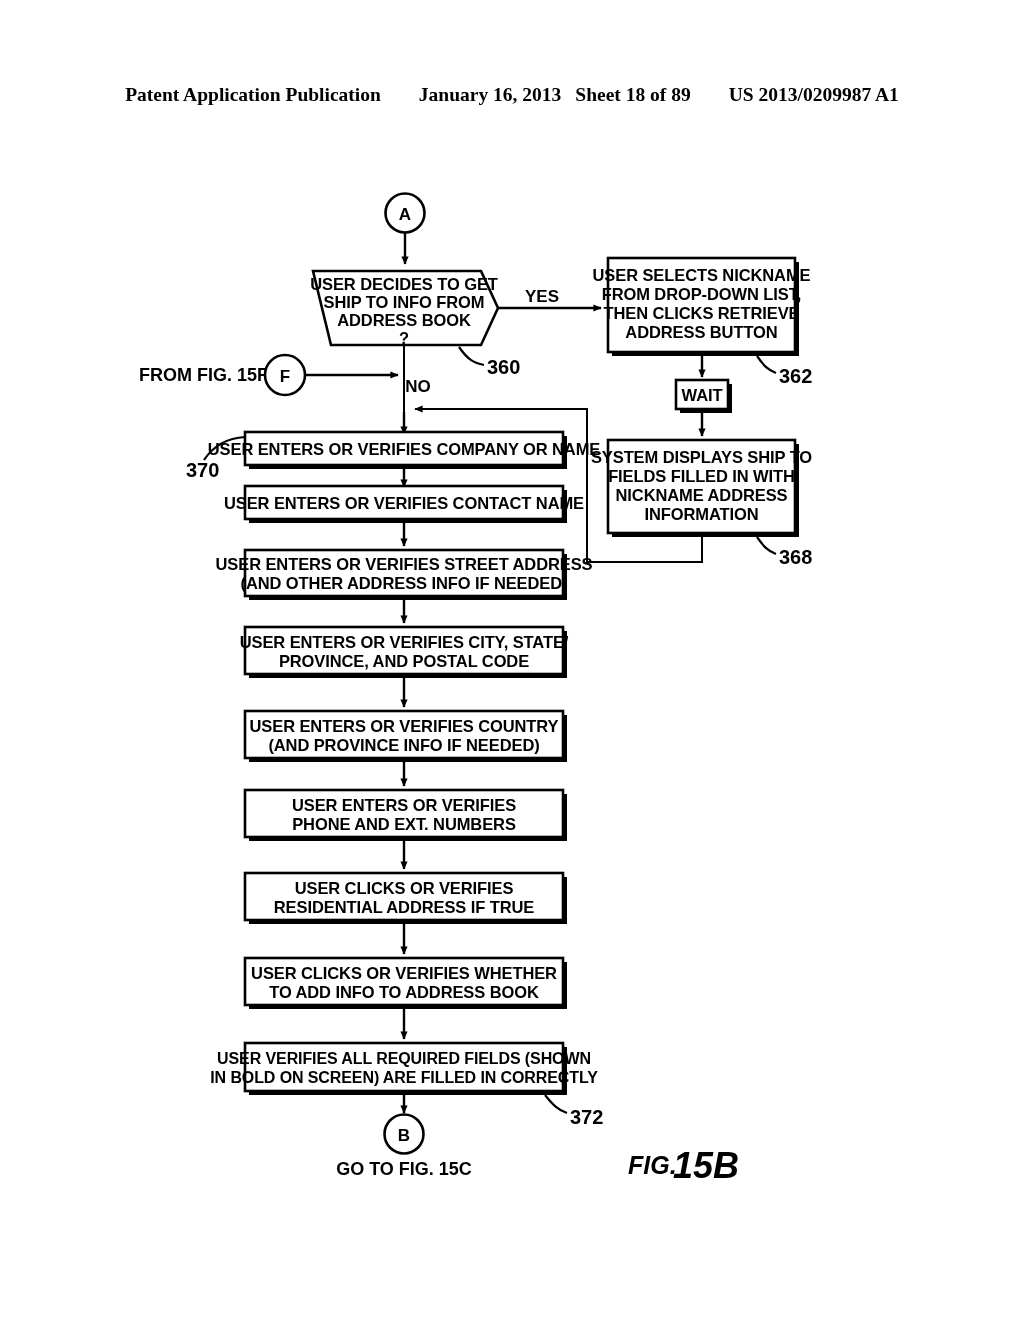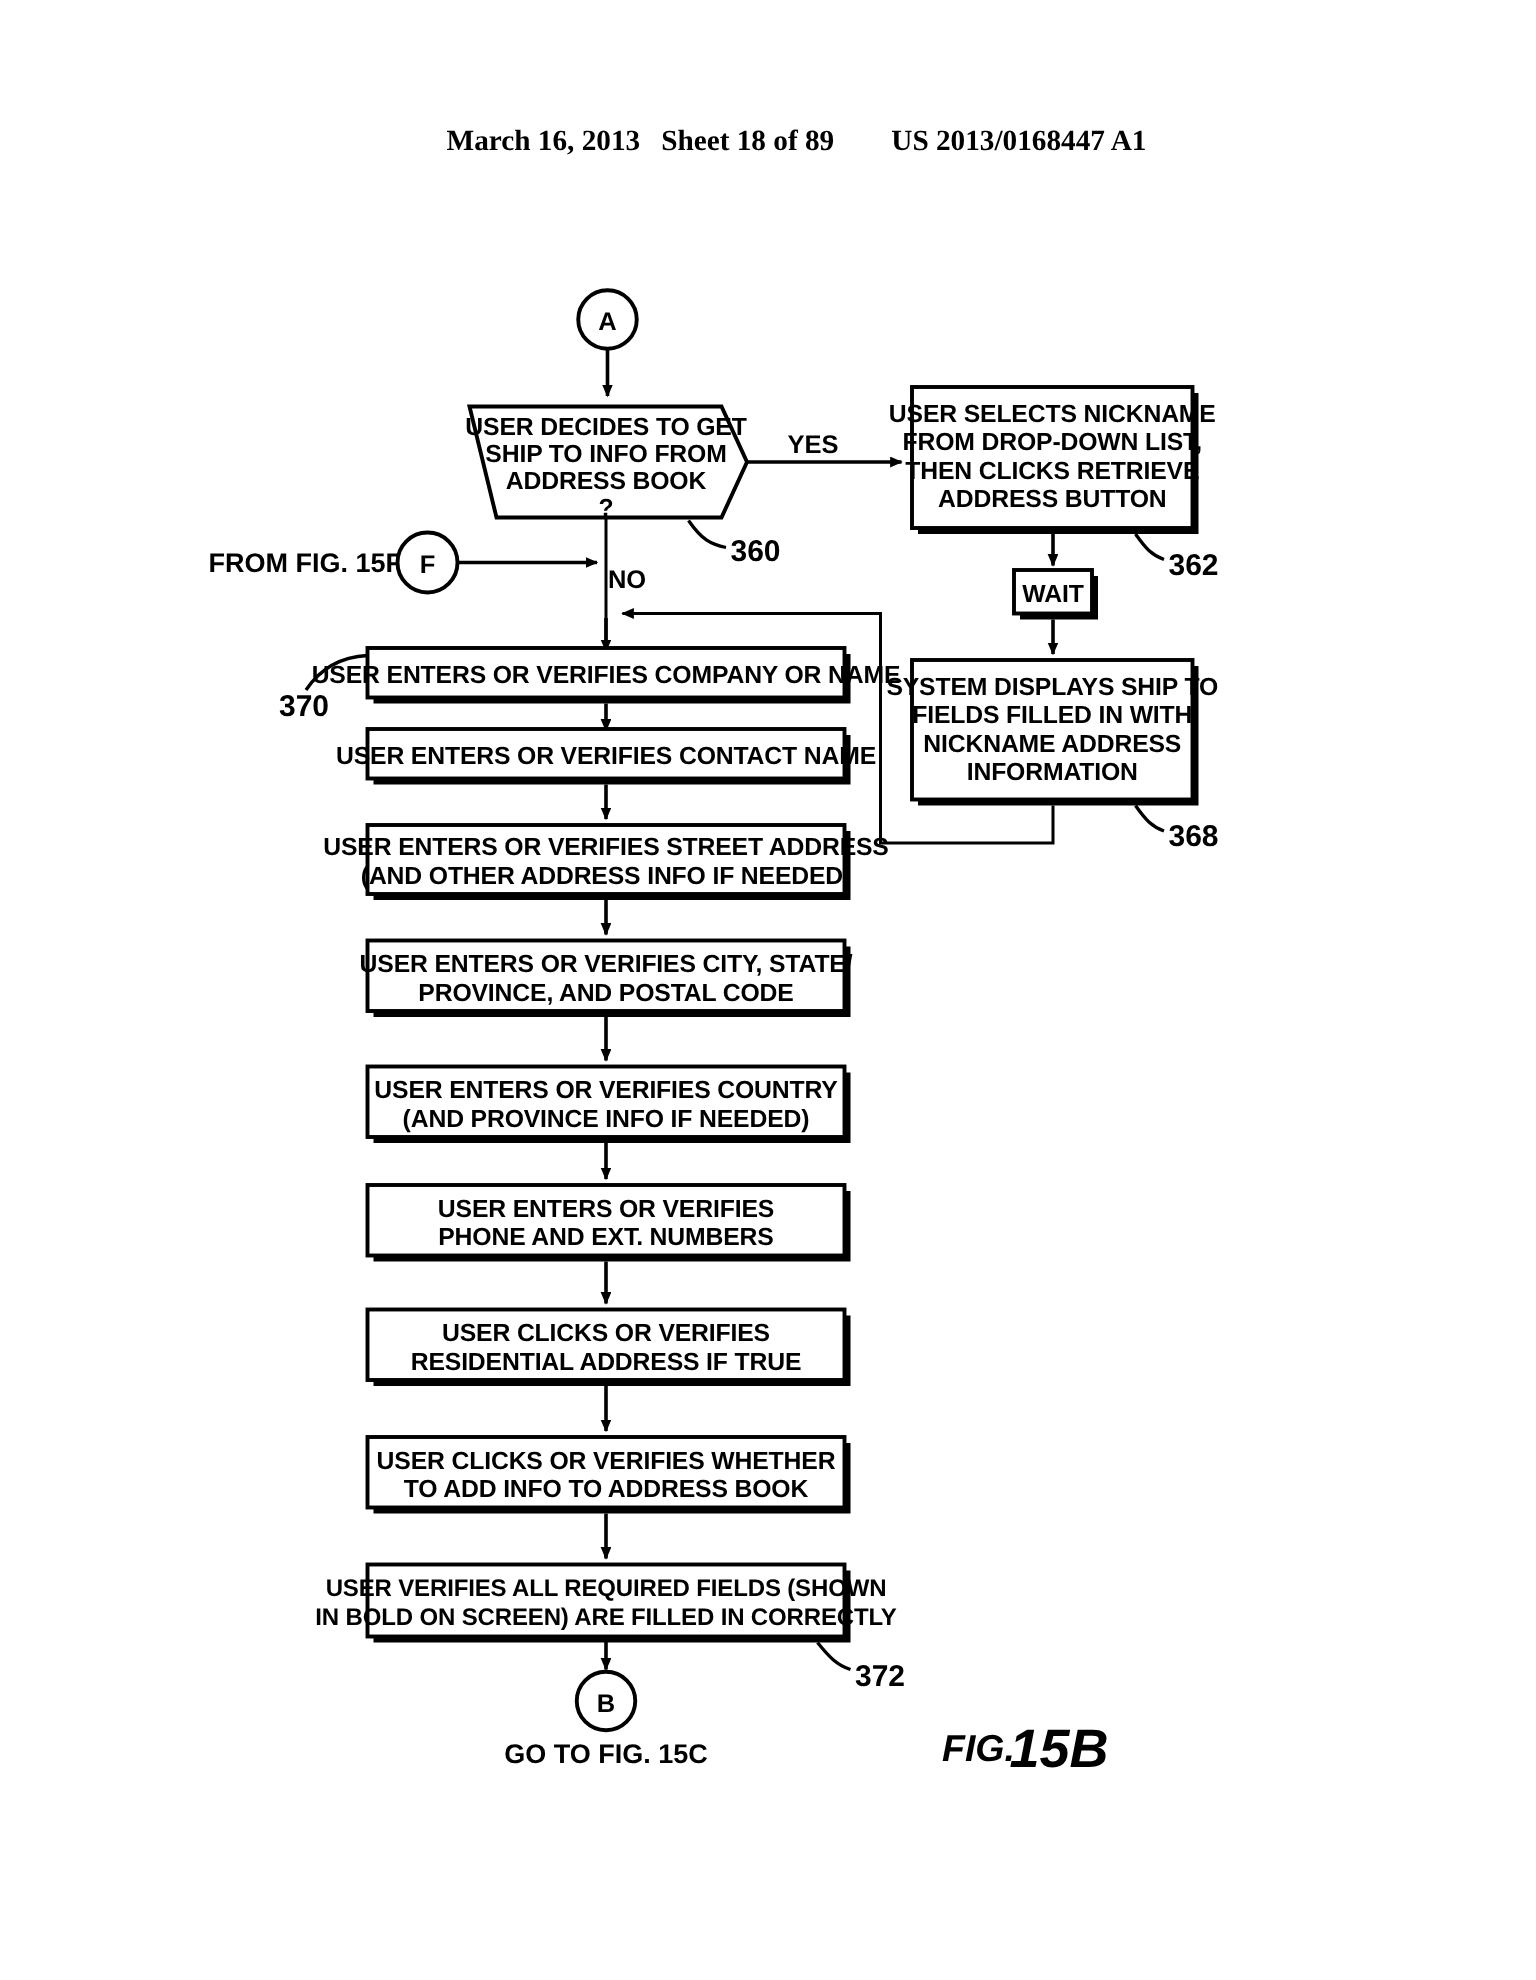--- a/index.html
+++ b/index.html
@@ -114,26 +114,27 @@
   .line { stroke: #000000; stroke-width: 2.4; fill: none; }
   .line-thin { stroke: #000000; stroke-width: 2.0; fill: none; }
   .leader { stroke: #000000; stroke-width: 2.2; fill: none; }
 </style>
 </head>
 <body>
 
 <div id="page">
 
   <div id="header">
+    <span class="h-pub">Patent Application Publication</span>
     <span class="h-gap1"></span>
-    <span>March 16, 2013</span>
+    <span>January 16, 2013</span>
     <span class="h-gap2"></span>
     <span>Sheet 18 of 89</span>
     <span class="h-gap3"></span>
-    <span>US 2013/0168447 A1</span>
+    <span>US 2013/0209987 A1</span>
   </div>
 
   <svg id="figure" viewBox="0 0 1024 1320">
     <defs>
       <marker id="arrow" markerWidth="9" markerHeight="9" refX="7.6" refY="3.6" orient="auto" markerUnits="userSpaceOnUse">
         <path d="M0,0 L8.4,3.6 L0,7.2 z" fill="#000"></path>
       </marker>
     </defs>
 
     <g>

